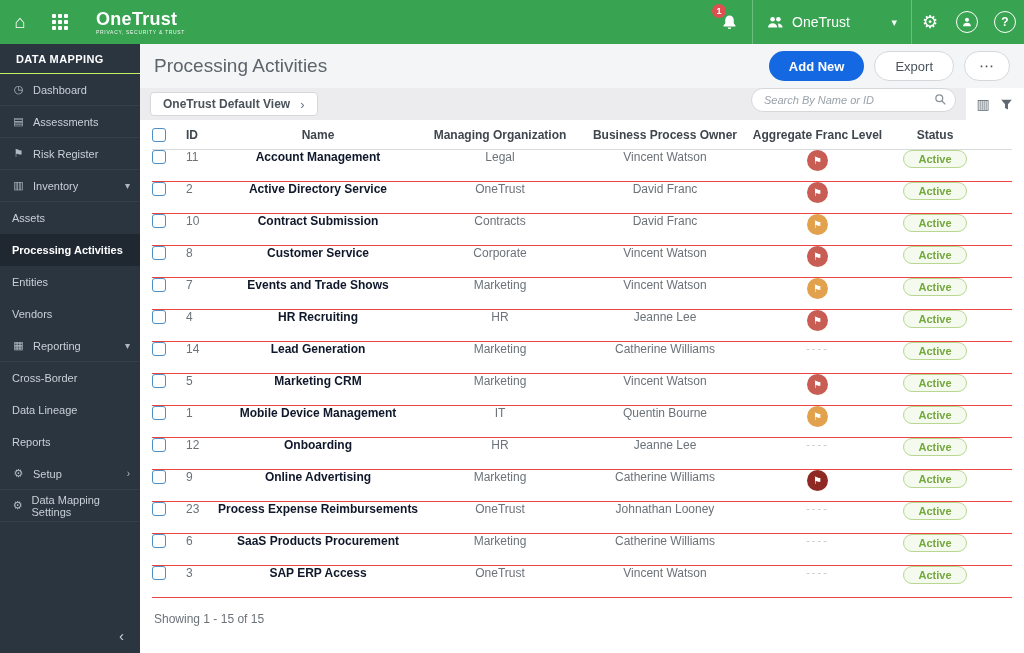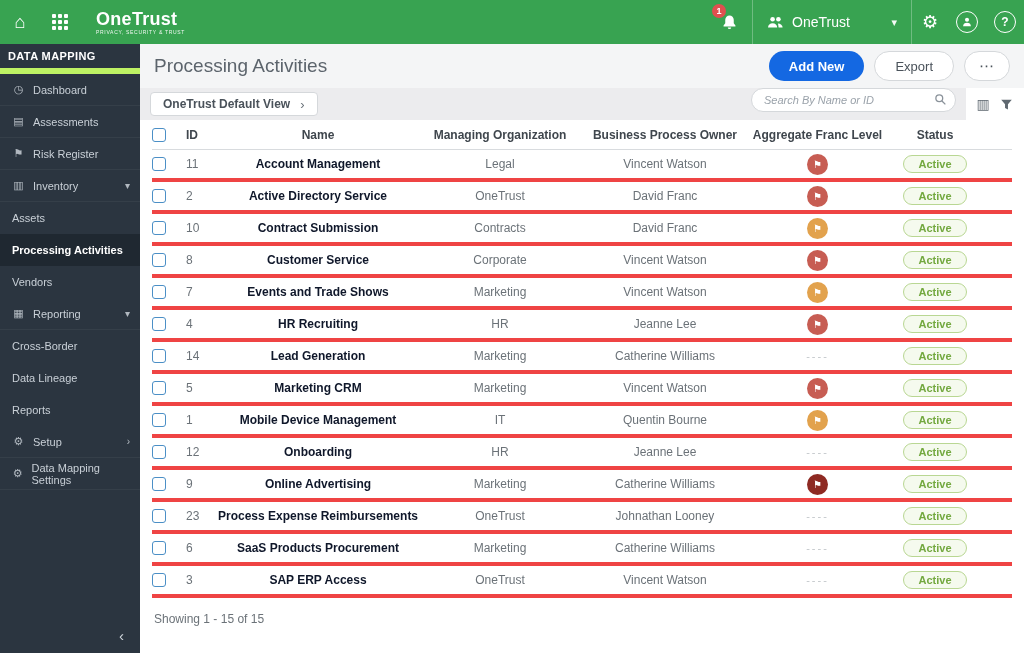--- a/index.html
+++ b/index.html
@@ -18,21 +18,21 @@
   .tb-spacer{flex:1}
   .bell-wrap{position:relative;width:46px;height:44px;display:flex;align-items:center;justify-content:center;cursor:pointer}
   .badge{position:absolute;top:4px;left:6px;background:#e04f4f;border-radius:50%;width:14px;height:14px;font-size:9px;display:flex;align-items:center;justify-content:center;font-weight:700}
   .org{display:flex;align-items:center;gap:8px;height:44px;padding:0 14px;border-left:1px solid rgba(255,255,255,.28);border-right:1px solid rgba(255,255,255,.28);min-width:160px;font-size:14px;cursor:pointer}
   .org-chev{margin-left:auto;font-size:11px;opacity:.95}
   .tb-gear{width:36px;height:44px;display:flex;align-items:center;justify-content:center;font-size:18px;cursor:pointer}
   .tb-circle{width:22px;height:22px;border:1.5px solid #fff;border-radius:50%;display:flex;align-items:center;justify-content:center;margin:0 8px;font-size:12px;font-weight:700;cursor:pointer}
 
   
   .sidebar{position:absolute;top:44px;left:0;width:140px;height:609px;background:#2b3540;color:#c9d0d7}
-  .side-section{height:30px;display:flex;align-items:center;padding:0 8px;color:#fff;font-size:11px;font-weight:700;letter-spacing:.4px;border-bottom:6px solid #bef264}
+  .side-section{height:30px;display:flex;align-items:center;padding:0 16px;color:#fff;font-size:11px;font-weight:700;letter-spacing:.4px;border-bottom:1px solid #bef264}
   .side-item{height:32px;display:flex;align-items:center;padding:0 10px 0 12px;font-size:11px;cursor:pointer;gap:8px}
   .side-item.item,.side-item.group{border-bottom:1px solid rgba(255,255,255,.05)}
   .side-icon{width:13px;font-size:11px;text-align:center;opacity:.85}
   .side-chevron{margin-left:auto;font-size:10px;opacity:.85}
   .side-item.active{background:#1f2831;color:#fff;font-weight:700}
   .side-collapse{position:absolute;bottom:4px;right:0;width:140px;height:28px;display:flex;align-items:center;justify-content:flex-end;padding-right:16px;font-size:15px;color:#cfd5db;cursor:pointer}
 
   
   .main{position:absolute;left:140px;top:44px;width:884px;height:609px;background:#f4f5f6}
   .page-head{height:44px;display:flex;align-items:center;padding:0 14px}
@@ -51,21 +51,21 @@
   .search-input{width:100%;height:24px;border:1px solid #d5d8db;border-radius:12px;padding:0 28px 0 12px;font-size:11px;color:#5a626a;background:#fff;outline:none}
   .search-input::placeholder{color:#9aa2aa;font-style:italic}
   .search-icon{position:absolute;right:9px;top:5px;color:#8a929a;display:flex}
   .tool-icons{width:58px;height:32px;background:#fff;display:flex;align-items:center;justify-content:space-evenly;color:#5f6870;margin-left:10px;margin-right:-10px}
   .columns-glyph{font-size:14px;cursor:pointer}
   .filter-glyph{display:flex;cursor:pointer}
 
   
   .table{background:#fff;height:634px;padding:0 12px;overflow:hidden}
   .thead{display:flex;align-items:center;height:30px;border-bottom:1px solid #d8dbde;font-size:12px;font-weight:700;color:#3f464d}
-  .trow{display:flex;align-items:center;height:32px;border-bottom:4px solid #ef4444;font-size:12px;color:#6b7278}
+  .trow{display:flex;align-items:flex-start;height:32px;border-bottom:1px solid #ef4444;font-size:12px;color:#6b7278}
   .c{flex:none;display:flex;align-items:center;justify-content:center}
   .c-cb{width:34px;justify-content:flex-start}
   .c-id{width:30px;justify-content:flex-start}
   .c-name{width:204px}
   .c-org{width:160px}
   .c-owner{width:170px}
   .c-risk{width:135px}
   .c-status{width:100px}
   .checkbox{width:14px;height:14px;border:1.6px solid #4b8fc6;border-radius:3px;background:#fff;cursor:pointer;display:inline-block}
   .name-link{color:#0f172a;font-weight:700;text-decoration:none;cursor:pointer}
@@ -134,20 +134,23 @@
         <span class="side-label">Inventory</span>
         <span class="side-chevron">▾</span>
       </div>
       <div class="side-item subitem">
         <span class="side-label">Assets</span>
       </div>
       <div class="side-item subitem active">
         <span class="side-label">Processing Activities</span>
       </div>
       <div class="side-item subitem">
+        <span class="side-label">Entities</span>
+      </div>
+      <div class="side-item subitem">
         <span class="side-label">Vendors</span>
       </div>
       <div class="side-item group">
         <span class="side-icon">▦</span>
         <span class="side-label">Reporting</span>
         <span class="side-chevron">▾</span>
       </div>
       <div class="side-item subitem">
         <span class="side-label">Cross-Border</span>
       </div>

